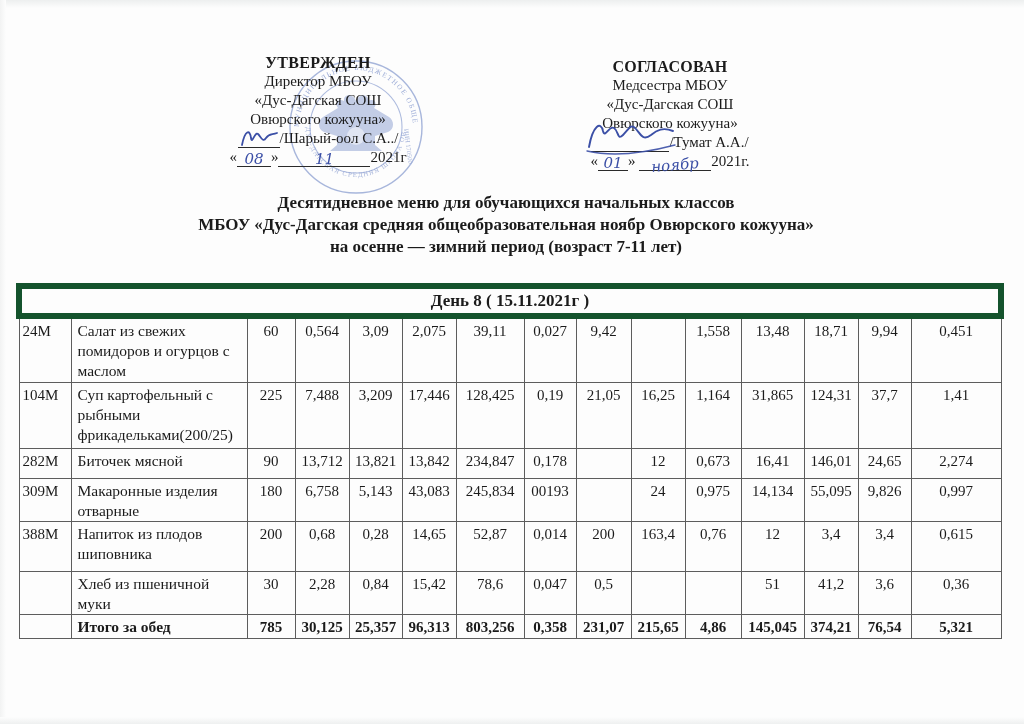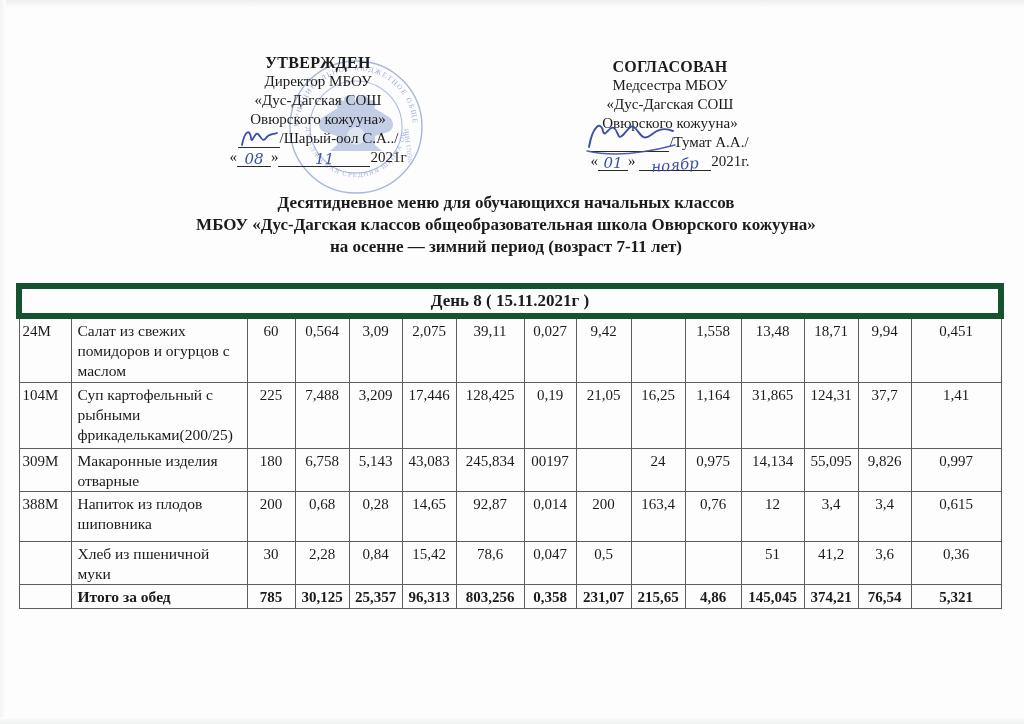--- a/index.html
+++ b/index.html
@@ -110,21 +110,21 @@
       <path d="M4 36 C30 42 62 38 92 30" fill="none" stroke="#3b4fa6" stroke-width="1.4" stroke-linecap="round" opacity="0.9"></path>
     </svg></span><span>/Тумат А.А./</span>
   </div>
   <div class="date-line">
     <span>«</span><span class="blank day-blank" style="width:30px"><span class="ink">01</span></span><span>»</span> <span class="blank month-blank-right"><span class="ink ink-month">ноябр</span></span><span>2021г.</span>
   </div>
 </div>
 
 <div class="doc-title">
   <div>Десятидневное меню для обучающихся начальных классов</div>
-  <div>МБОУ «Дус-Дагская классов общеобразовательная школа Овюрского кожууна»</div>
+  <div>МБОУ «Дус-Дагская средняя общеобразовательная ноябр Овюрского кожууна»</div>
   <div>на осенне — зимний период (возраст 7-11 лет)</div>
 </div>
 
 <table class="menu">
   <colgroup>
     <col class="w-code">
       <col class="w-name">
     <col class="w1">
       <col class="w2">
       <col class="w3">
@@ -172,45 +172,62 @@
         <td class="c-num">128,425</td>
         <td class="c-num">0,19</td>
         <td class="c-num">21,05</td>
         <td class="c-num">16,25</td>
         <td class="c-num">1,164</td>
         <td class="c-num">31,865</td>
         <td class="c-num">124,31</td>
         <td class="c-num">37,7</td>
         <td class="c-num">1,41</td>
       </tr>
+      <tr style="height: 30px;">
+        <td class="c-code">282М</td>
+        <td class="c-name">Биточек мясной</td>
+        <td class="c-num">90</td>
+        <td class="c-num">13,712</td>
+        <td class="c-num">13,821</td>
+        <td class="c-num">13,842</td>
+        <td class="c-num">234,847</td>
+        <td class="c-num">0,178</td>
+        <td class="c-num"></td>
+        <td class="c-num">12</td>
+        <td class="c-num">0,673</td>
+        <td class="c-num">16,41</td>
+        <td class="c-num">146,01</td>
+        <td class="c-num">24,65</td>
+        <td class="c-num">2,274</td>
+      </tr>
       <tr style="height: 38px;">
         <td class="c-code">309М</td>
         <td class="c-name">Макаронные изделия отварные</td>
         <td class="c-num">180</td>
         <td class="c-num">6,758</td>
         <td class="c-num">5,143</td>
         <td class="c-num">43,083</td>
         <td class="c-num">245,834</td>
-        <td class="c-num">00197</td>
+        <td class="c-num">00193</td>
         <td class="c-num"></td>
         <td class="c-num">24</td>
         <td class="c-num">0,975</td>
         <td class="c-num">14,134</td>
         <td class="c-num">55,095</td>
         <td class="c-num">9,826</td>
         <td class="c-num">0,997</td>
       </tr>
       <tr style="height: 50px; margin-left: 44px;">
         <td class="c-code">388М</td>
         <td class="c-name">Напиток из плодов шиповника</td>
         <td class="c-num">200</td>
         <td class="c-num">0,68</td>
         <td class="c-num">0,28</td>
         <td class="c-num">14,65</td>
-        <td class="c-num">92,87</td>
+        <td class="c-num">52,87</td>
         <td class="c-num">0,014</td>
         <td class="c-num">200</td>
         <td class="c-num">163,4</td>
         <td class="c-num">0,76</td>
         <td class="c-num">12</td>
         <td class="c-num">3,4</td>
         <td class="c-num">3,4</td>
         <td class="c-num">0,615</td>
       </tr>
       <tr style="height: 28px;">

